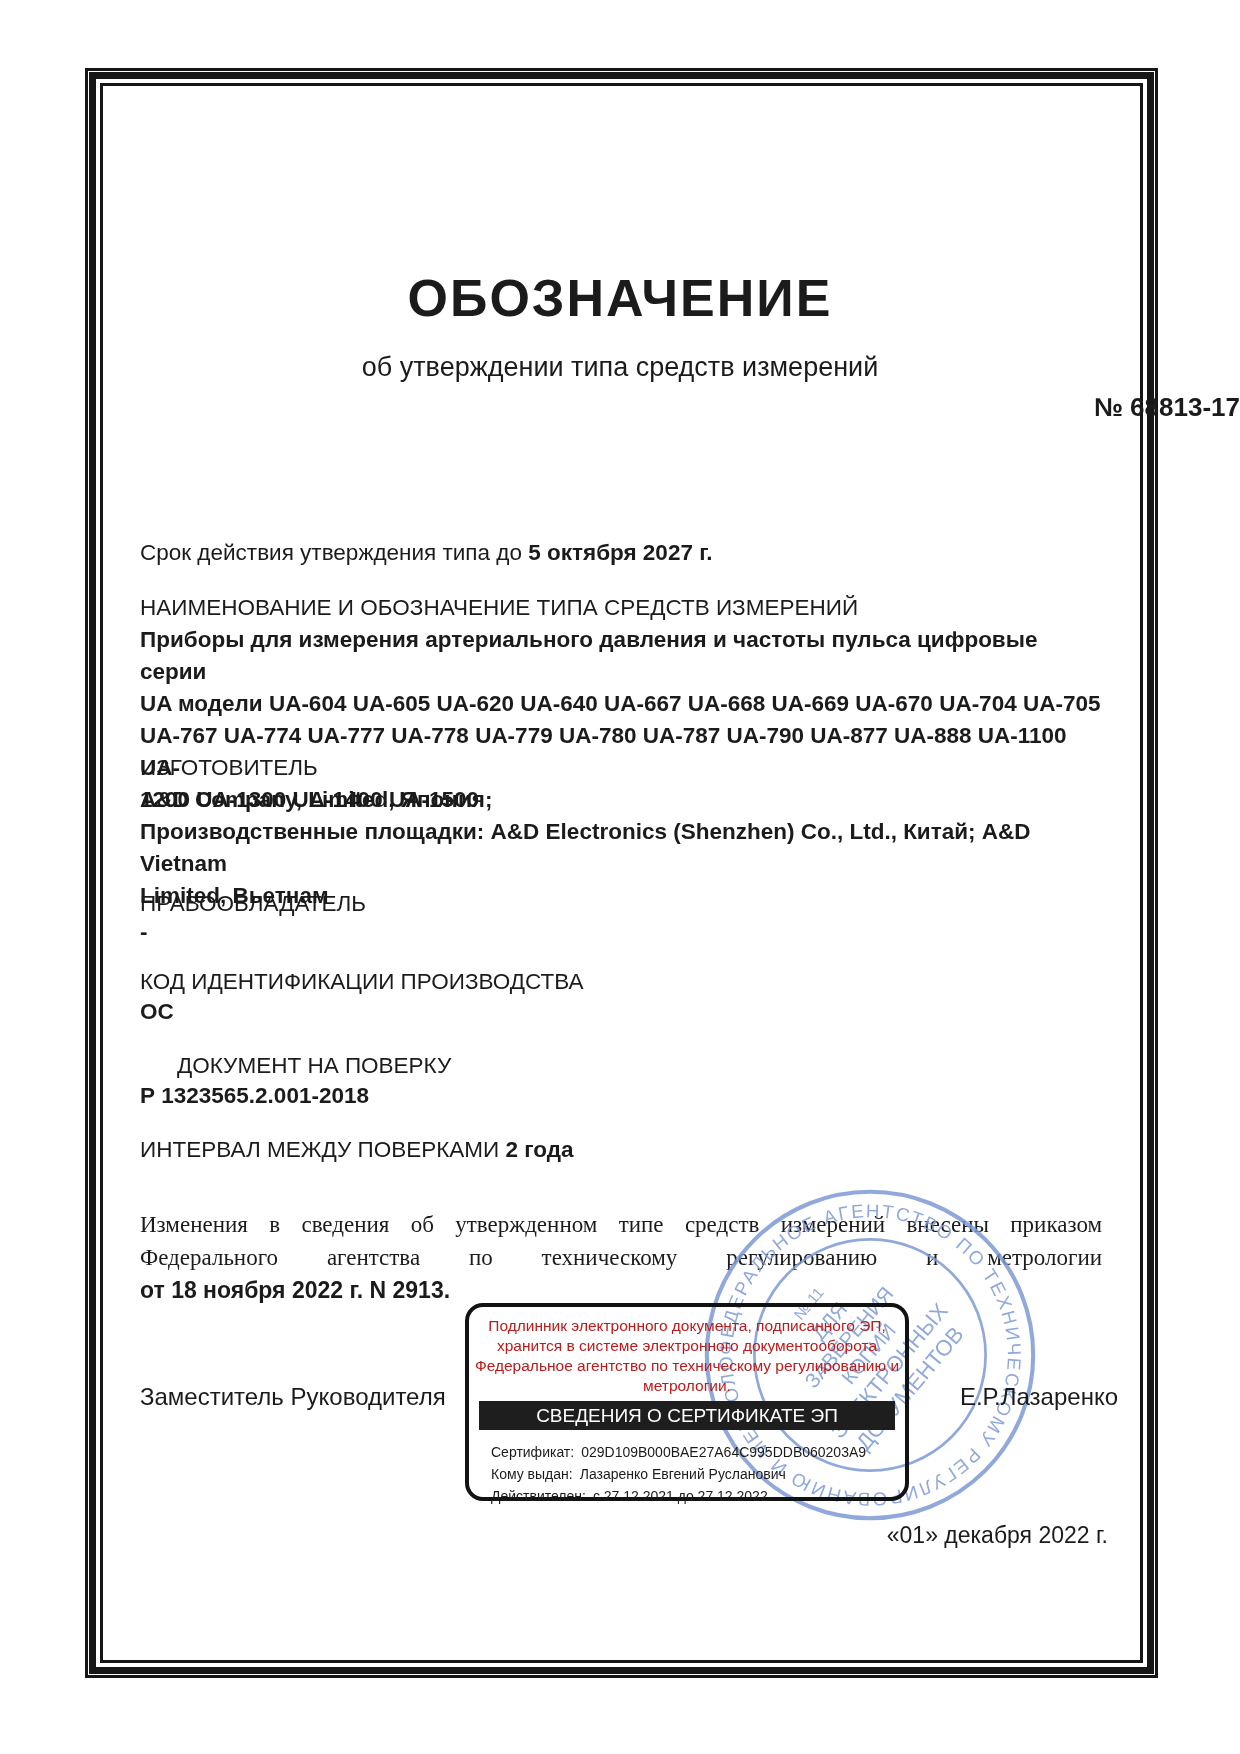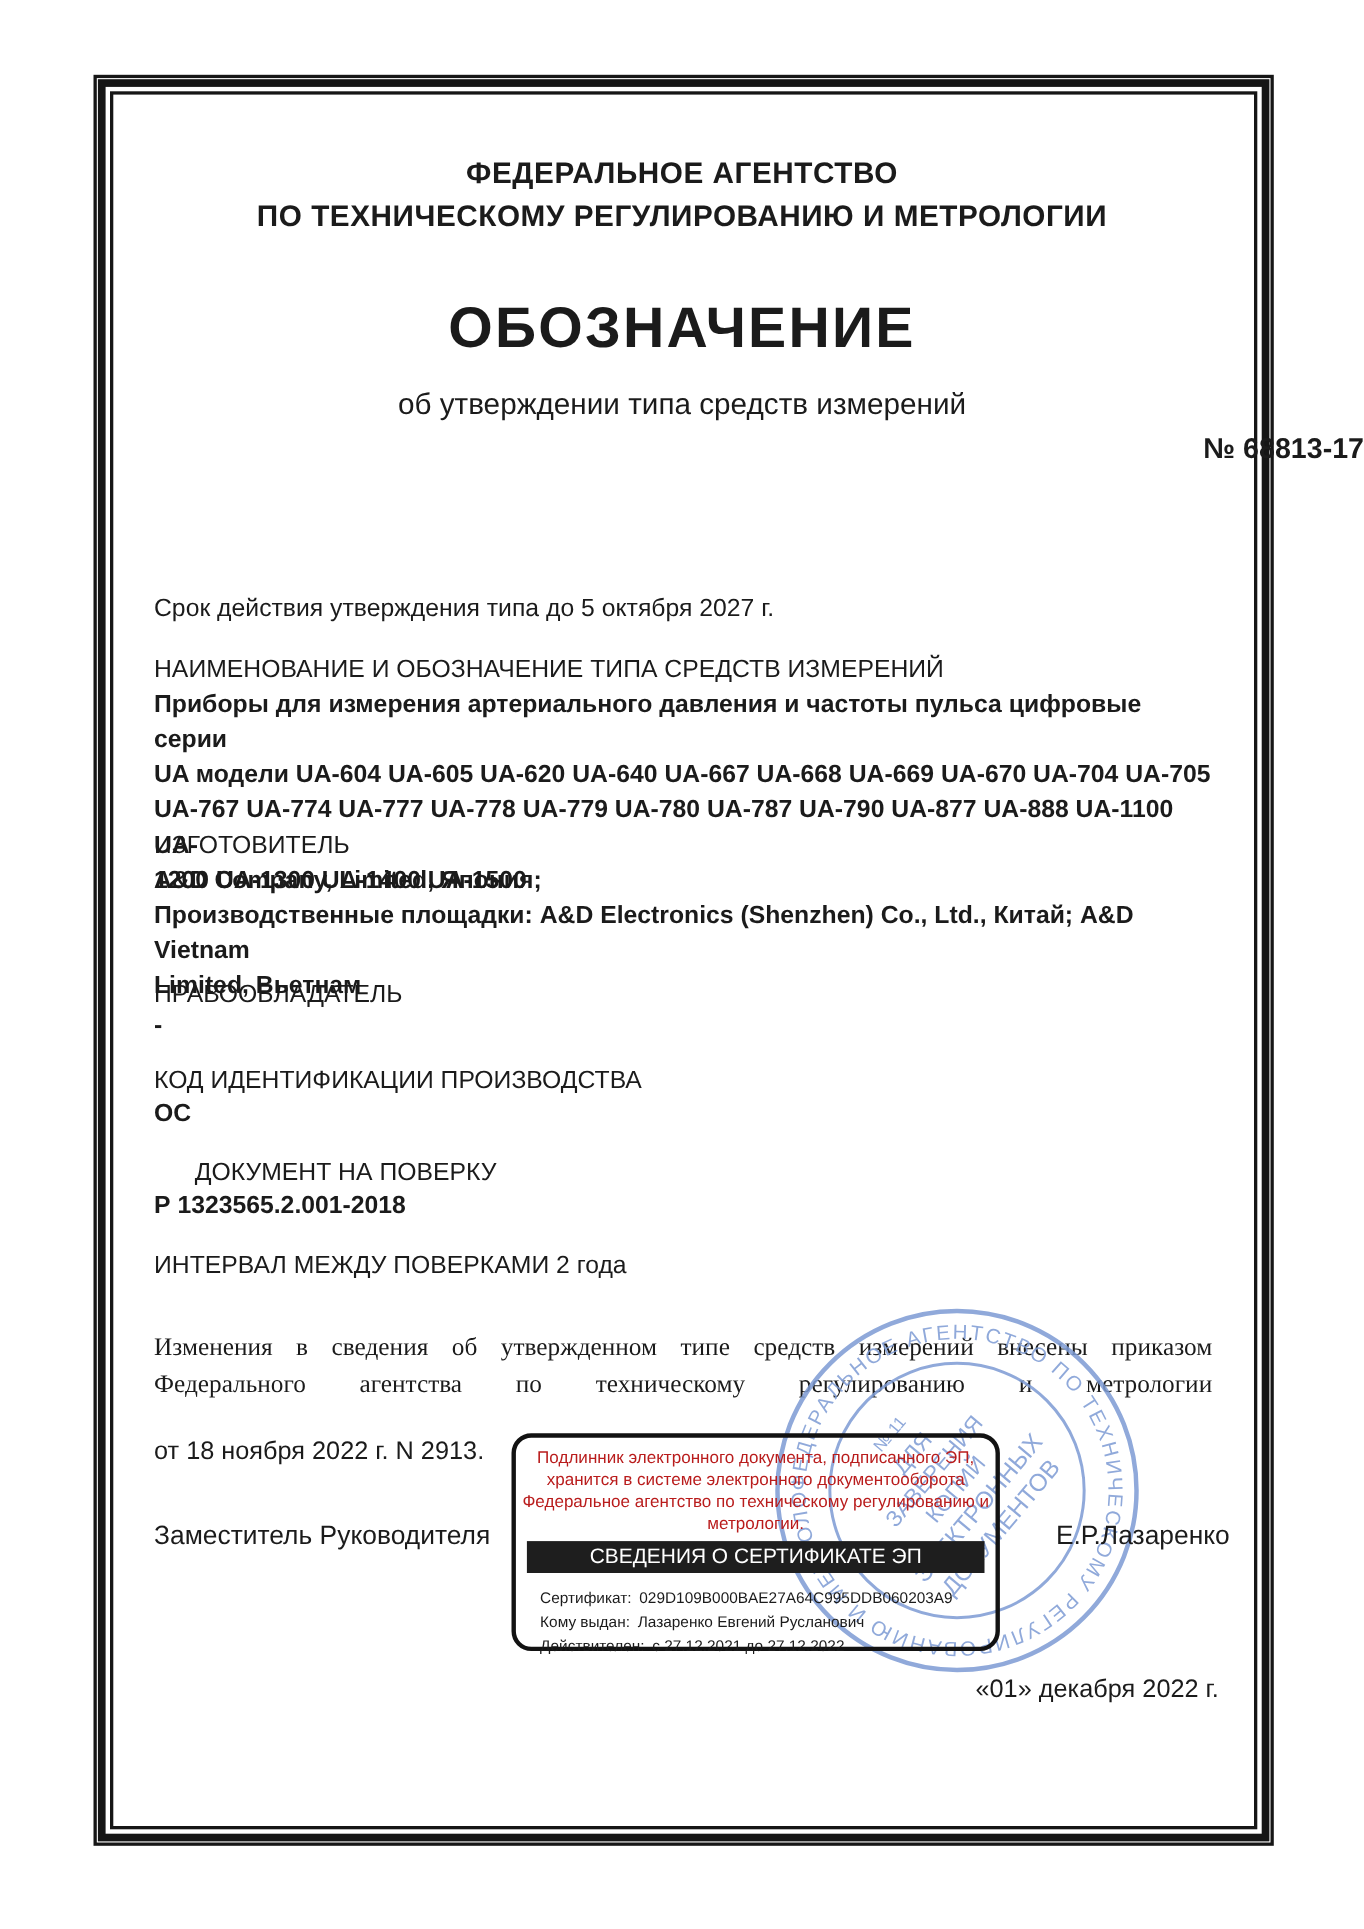--- a/index.html
+++ b/index.html
@@ -12,21 +12,21 @@
     overflow:hidden;
     margin:0 auto;
   }
   
   .frame-outer{position:absolute;left:85px;top:68px;width:1073px;height:1610px;border:3px solid #161616;box-sizing:border-box;}
   .frame-mid{position:absolute;inset:1px;border:7px solid #161616;}
   .frame-inner{position:absolute;inset:4px;border:3px solid #161616;}
 
   .abs{position:absolute;}
   .center{left:0;right:0;text-align:center;}
-  .b{font-weight:normal;margin-top:28px;}
+  .b{font-weight:bold;}
 
   .agency{top:138px;font-size:27px;font-weight:bold;line-height:39px;letter-spacing:.5px;}
   .cert-title{top:268px;font-size:52px;font-weight:bold;letter-spacing:2px;}
   .cert-sub{top:352px;font-size:27px;}
   .cert-num{top:392px;font-size:26px;font-weight:bold;text-align:right;}
 
   .bodytext{font-size:22.5px;line-height:32px;}
   .lx{left:140px;width:962px;}
 
   .validity{top:537px;}
@@ -74,24 +74,20 @@
 <body>
 
 <div class="page">
 
   <div class="frame-outer">
     <div class="frame-mid">
       <div class="frame-inner"></div>
     </div>
   </div>
 
-  <div class="abs center agency">
-    <div>ФЕДЕРАЛЬНОЕ АГЕНТСТВО</div>
-    <div>ПО ТЕХНИЧЕСКОМУ РЕГУЛИРОВАНИЮ И МЕТРОЛОГИИ</div>
-  </div>
 
   <div class="abs center cert-title">ОБОЗНАЧЕНИЕ</div>
   <div class="abs center cert-sub">об утверждении типа средств измерений</div>
   <div class="abs center cert-num">№ 68813-17</div>
 
   <div class="abs lx bodytext validity">
     <span>Срок действия утверждения типа до </span><span class="b">5 октября 2027 г.</span>
   </div>
 
   <div class="abs lx bodytext sec-naming-title">НАИМЕНОВАНИЕ И ОБОЗНАЧЕНИЕ ТИПА СРЕДСТВ ИЗМЕРЕНИЙ</div>

